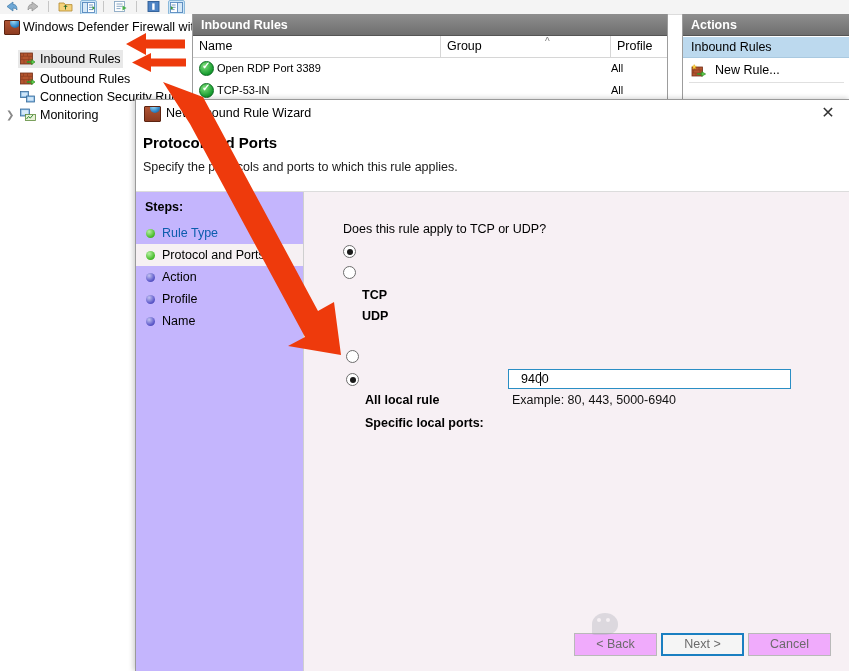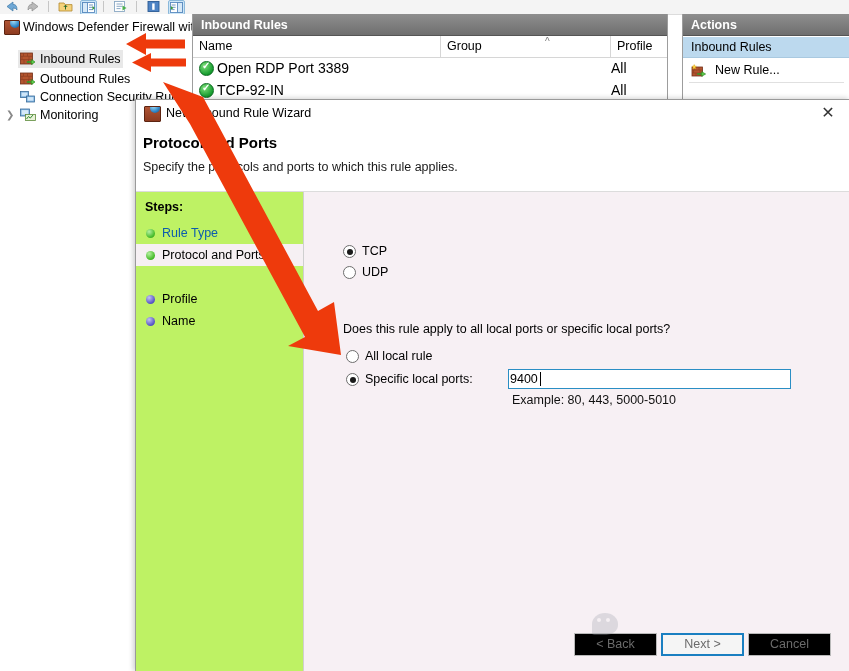--- a/index.html
+++ b/index.html
@@ -34,21 +34,21 @@
   
   #listpane{position:absolute;left:192px;top:14px;width:474px;height:92px;background:#fff;border:1px solid #9d9d9d;border-top:none;}
   #listhdr{position:absolute;left:0;top:0;width:474px;height:22px;
      background:linear-gradient(#8e8e8e,#6f6f6f);color:#fff;font-weight:bold;font-size:12.5px;
      line-height:22px;padding-left:8px;box-sizing:border-box;
      border-bottom:1px solid #555;}
   #colhdr{position:absolute;left:0;top:22px;width:474px;height:21px;background:#fff;border-bottom:1px solid #d6d6d6;}
   .col{position:absolute;top:0;height:21px;line-height:21px;font-size:12.5px;padding-left:6px;box-sizing:border-box;
        border-right:1px solid #d6d6d6;color:#000;}
   .sortmark{position:absolute;font-size:10px;color:#777;top:-2px;}
-  .lrow{position:absolute;left:0;height:22px;line-height:22px;font-size:14px;}
+  .lrow{position:absolute;left:0;height:22px;line-height:22px;font-size:11px;}
   .greencheck{position:absolute;left:6px;top:4px;width:13px;height:13px;border-radius:50%;
      background:radial-gradient(circle at 35% 30%,#7ede7a,#169c2f 70%,#0c7722);
      border:1px solid #0a6b1e;}
   .greencheck:after{content:"\2713";position:absolute;left:2px;top:-3px;color:#fff;font-size:10px;font-weight:bold;line-height:13px;}
   .lname{position:absolute;left:24px;top:0;}
   .lprof{position:absolute;left:418px;top:0;}
 
   
   #actpane{position:absolute;left:682px;top:14px;width:167px;height:92px;background:#fff;border:1px solid #9d9d9d;border-top:none;}
   #acthdr{position:absolute;left:0;top:0;width:167px;height:22px;
@@ -66,46 +66,46 @@
      border:1px solid #9a9a9a;border-bottom:none;border-right:none;box-shadow:-2px -1px 5px rgba(0,0,0,.18);}
   #wiztitle{position:absolute;left:0;top:0;width:714px;height:27px;background:#fff;}
   #wiztitle .wicon{position:absolute;left:8px;top:6px;width:16px;height:15px;}
   #wiztitle .wtxt{position:absolute;left:30px;top:4px;font-size:12.5px;color:#000;line-height:18px;}
   #wizclose{position:absolute;right:8px;top:2px;width:28px;height:22px;line-height:22px;text-align:center;font-size:16px;color:#333;}
 
   #wizheadzone{position:absolute;left:0;top:27px;width:714px;height:64px;background:#fff;border-bottom:1px solid #dcdcdc;}
   #wizh1{position:absolute;left:7px;top:7px;font-size:15px;font-weight:bold;color:#000;}
   #wizh2{position:absolute;left:7px;top:33px;font-size:12.5px;color:#1a1a1a;}
 
-  #steps{position:absolute;left:0;top:92px;width:167px;height:480px;background:#bef264;border-right:1px solid #cfcfcf;}
+  #steps{position:absolute;left:0;top:92px;width:167px;height:480px;background:#c4b5fd;border-right:1px solid #cfcfcf;}
   #stepslbl{position:absolute;left:9px;top:8px;font-size:12.5px;font-weight:bold;color:#000;}
   .step{position:absolute;left:0;width:167px;height:22px;line-height:22px;font-size:12.5px;}
   .step .bullet{position:absolute;left:10px;top:7px;width:9px;height:9px;border-radius:50%;}
   .b-green{background:radial-gradient(circle at 35% 30%,#b6f0a2,#49bd2c 65%,#2d8a18);}
   .b-blue{background:radial-gradient(circle at 35% 30%,#c3c2f2,#5b58c9 65%,#3a37a0);}
   .step .slbl{position:absolute;left:26px;top:0;}
   .step-link{color:#0c5cad;text-align:right;}
   .step-cur{background:#f6f0f3;}
 
   #body{position:absolute;left:168px;top:92px;width:546px;height:480px;background:#f7f0f4;}
 
   .q{position:absolute;font-size:12.5px;color:#000;}
   .radio{position:absolute;width:13px;height:13px;border-radius:50%;background:#fff;
      border:1px solid #6d6d6d;box-sizing:border-box;}
   .radio.on:after{content:"";position:absolute;left:2.5px;top:2.5px;width:6px;height:6px;border-radius:50%;background:#1a1a1a;}
-  .rlabel{position:absolute;font-size:12.5px;font-weight:normal;color:#000;}
+  .rlabel{position:absolute;font-size:12.5px;font-weight:bold;color:#000;margin-top:44px;}
 
   #portinput{position:absolute;left:508px;top:369px;width:283px;height:20px;box-sizing:border-box;
      background:#fff;border:1px solid #2a8ec4;font-family:"Liberation Sans",sans-serif;font-size:12.5px;
-     padding:0 1px;color:#000;outline:none;}
+     padding:0 12px;color:#000;outline:none;}
   #caret{position:absolute;left:540px;top:372px;width:1px;height:14px;background:#000;}
   #example{position:absolute;left:512px;top:393px;font-size:12.5px;color:#111;}
 
   
-  .btn{position:absolute;height:23px;width:83px;background:#000000;border:1px solid #b9b9b9;
+  .btn{position:absolute;height:23px;width:83px;background:#f0abfc;border:1px solid #b9b9b9;
      font-size:12.5px;color:#6b6b6b;text-align:center;line-height:21px;box-sizing:border-box;}
   .btn.focus{background:#f5f5f5;border:2px solid #1a7fc1;color:#6b6b6b;line-height:19px;}
 
   
   #arrows{position:absolute;left:0;top:0;width:849px;height:671px;pointer-events:none;}
 
   
   #wm{position:absolute;left:592px;top:607px;width:250px;height:34px;opacity:.30;}
   #wmtxt{position:absolute;left:36px;top:2px;font-size:25px;color:#9fa3ad;
      font-family:"DejaVu Sans",sans-serif;white-space:nowrap;letter-spacing:1px;}
@@ -237,21 +237,21 @@
     </div>
 
     <div class="lrow" style="top:43px;width:474px;">
       <span class="greencheck"></span>
       <span class="lname">Open RDP Port 3389</span>
       <span class="lprof">All</span>
     </div>
 
     <div class="lrow" style="top:65px;width:474px;">
       <span class="greencheck"></span>
-      <span class="lname">TCP-92-IN</span>
+      <span class="lname">TCP-53-IN</span>
       <span class="lprof">All</span>
     </div>
 
   </div>
 
   <div id="actpane">
     <div id="acthdr">Actions</div>
     <div id="actsub">Inbound Rules</div>
     <div class="actitem" style="top:45px;">
       <span class="acticon">
@@ -288,51 +288,55 @@
   <div id="steps">
     <div id="stepslbl">Steps:</div>
     <div class="step" style="top:30px;">
       <span class="bullet b-green"></span>
       <span class="slbl step-link">Rule Type</span>
     </div>
     <div class="step step-cur" style="top:52px;">
       <span class="bullet b-green"></span>
       <span class="slbl">Protocol and Ports</span>
     </div>
+    <div class="step" style="top:74px;">
+      <span class="bullet b-blue"></span>
+      <span class="slbl">Action</span>
+    </div>
     <div class="step" style="top:96px;">
       <span class="bullet b-blue"></span>
       <span class="slbl">Profile</span>
     </div>
     <div class="step" style="top:118px;">
       <span class="bullet b-blue"></span>
       <span class="slbl">Name</span>
     </div>
   </div>
 
   <div id="body"></div>
 
+  <div class="q" style="left:207px;top:122px;">Does this rule apply to TCP or UDP?</div>
 
   <div class="radio on" style="left:207px;top:145px;"></div>
   <div class="rlabel" style="left:226px;top:144px;">TCP</div>
 
   <div class="radio" style="left:207px;top:166px;"></div>
   <div class="rlabel" style="left:226px;top:165px;">UDP</div>
 
-  <div class="q" style="left:207px;top:222px;">Does this rule apply to all local ports or specific local ports?</div>
 
   <div class="radio" style="left:210px;top:250px;"></div>
   <div class="rlabel" style="left:229px;top:249px;">All local rule</div>
 
   <div class="radio on" style="left:210px;top:273px;"></div>
   <div class="rlabel" style="left:229px;top:272px;">Specific local ports:</div>
 </div>
 
 <input id="portinput" type="text" value="9400" style="">
 <div id="caret"></div>
-<div id="example">Example: 80, 443, 5000-5010</div>
+<div id="example">Example: 80, 443, 5000-6940</div>
 
 <div class="btn" style="left:574px;top:633px;">&lt; Back</div>
 <div class="btn focus" style="left:661px;top:633px;">Next &gt;</div>
 <div class="btn" style="left:748px;top:633px;">Cancel</div>
 
 <div id="wm">
   <div id="wmlogo"></div>
 </div>
 
 <svg id="arrows" viewBox="0 0 849 671">

